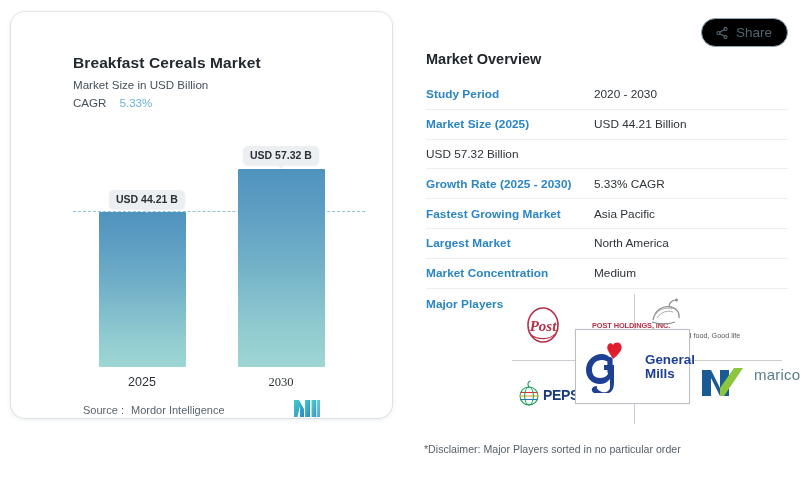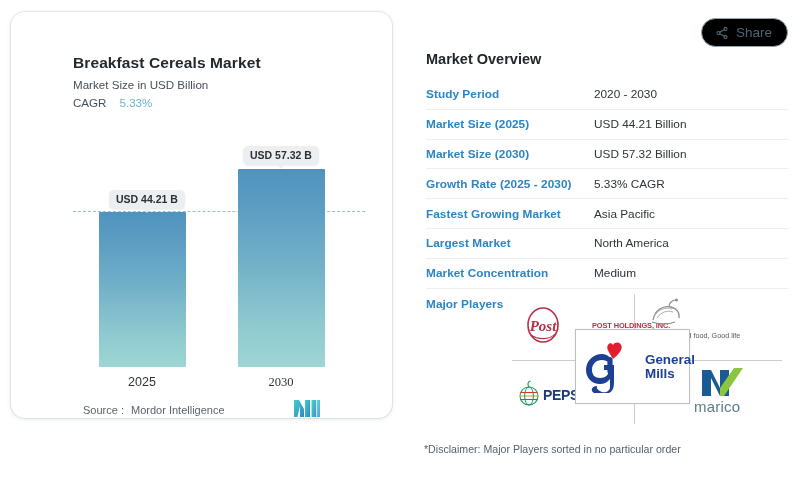--- a/index.html
+++ b/index.html
@@ -214,21 +214,20 @@
 
     <div class="trow">
       <div class="tlabel">Study Period</div>
       <div class="tvalue">2020 - 2030</div>
     </div>
     <div class="trow">
       <div class="tlabel">Market Size (2025)</div>
       <div class="tvalue">USD 44.21 Billion</div>
     </div>
     <div class="trow">
-      <div class="tlabel">Market Size (2030)</div>
       <div class="tvalue">USD 57.32 Billion</div>
     </div>
     <div class="trow">
       <div class="tlabel">Growth Rate (2025 - 2030)</div>
       <div class="tvalue">5.33% CAGR</div>
     </div>
     <div class="trow">
       <div class="tlabel">Fastest Growing Market</div>
       <div class="tvalue">Asia Pacific</div>
     </div>
@@ -287,21 +286,21 @@
           <path d="M2.6 12.5 h16.8" stroke="#d9322f" stroke-width="1.1"></path>
           <path d="M2.2 16 h17.6" stroke="#e8a020" stroke-width="1.1"></path>
           <path d="M2.6 19.5 h16.8" stroke="#2e6fc0" stroke-width="1.1"></path>
           <ellipse cx="11" cy="16" rx="4.4" ry="9" fill="none" stroke="#1a9e5a" stroke-width="1"></ellipse>
           <path d="M11 7 C9 4, 10 1.5, 12.5 1" fill="none" stroke="#1a9e5a" stroke-width="1.2"></path>
         </svg>
       </span>
       <span class="pepsi-text">PEPSICO</span>
     </div>
 
-    <div class="logo-cell" style="left:178px;top:74px;width:92px;height:58px;flex-direction:column;align-items:flex-start;">
+    <div class="logo-cell" style="left:178px;top:74px;width:92px;height:58px;flex-direction:row;align-items:flex-start;">
       <span style="line-height:0;margin-left:8px;">
         <svg width="52" height="32" viewBox="0 0 52 32">
           <polygon points="4,4 13,4 13,30 4,30" fill="#1a5b96"></polygon>
           <polygon points="22,4 31,4 31,30 22,30" fill="#1a5b96"></polygon>
           <polygon points="13,4 22,22 22,30 13,12" fill="#1a5b96"></polygon>
           <path d="M22,22 L36,2 L45,2 L26,30 L22,30 Z" fill="#8cc63e"></path>
         </svg>
       </span>
       <span class="marico-text" style="margin-left:4px;">marico</span>
     </div>

